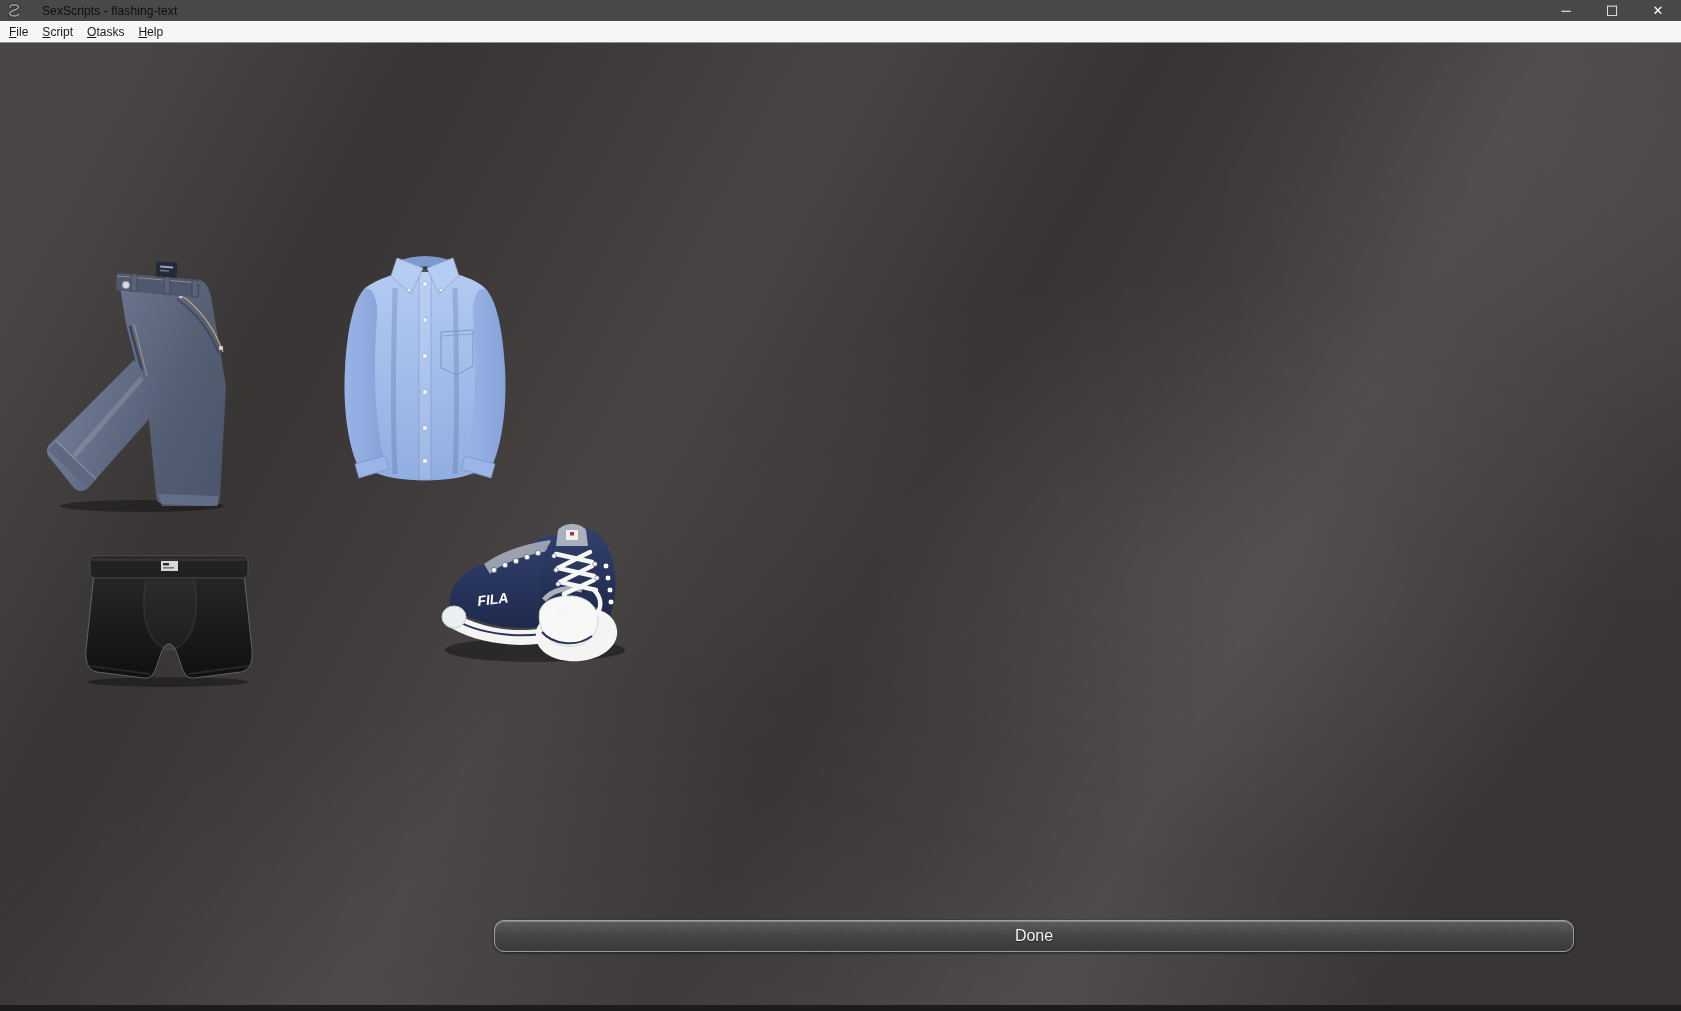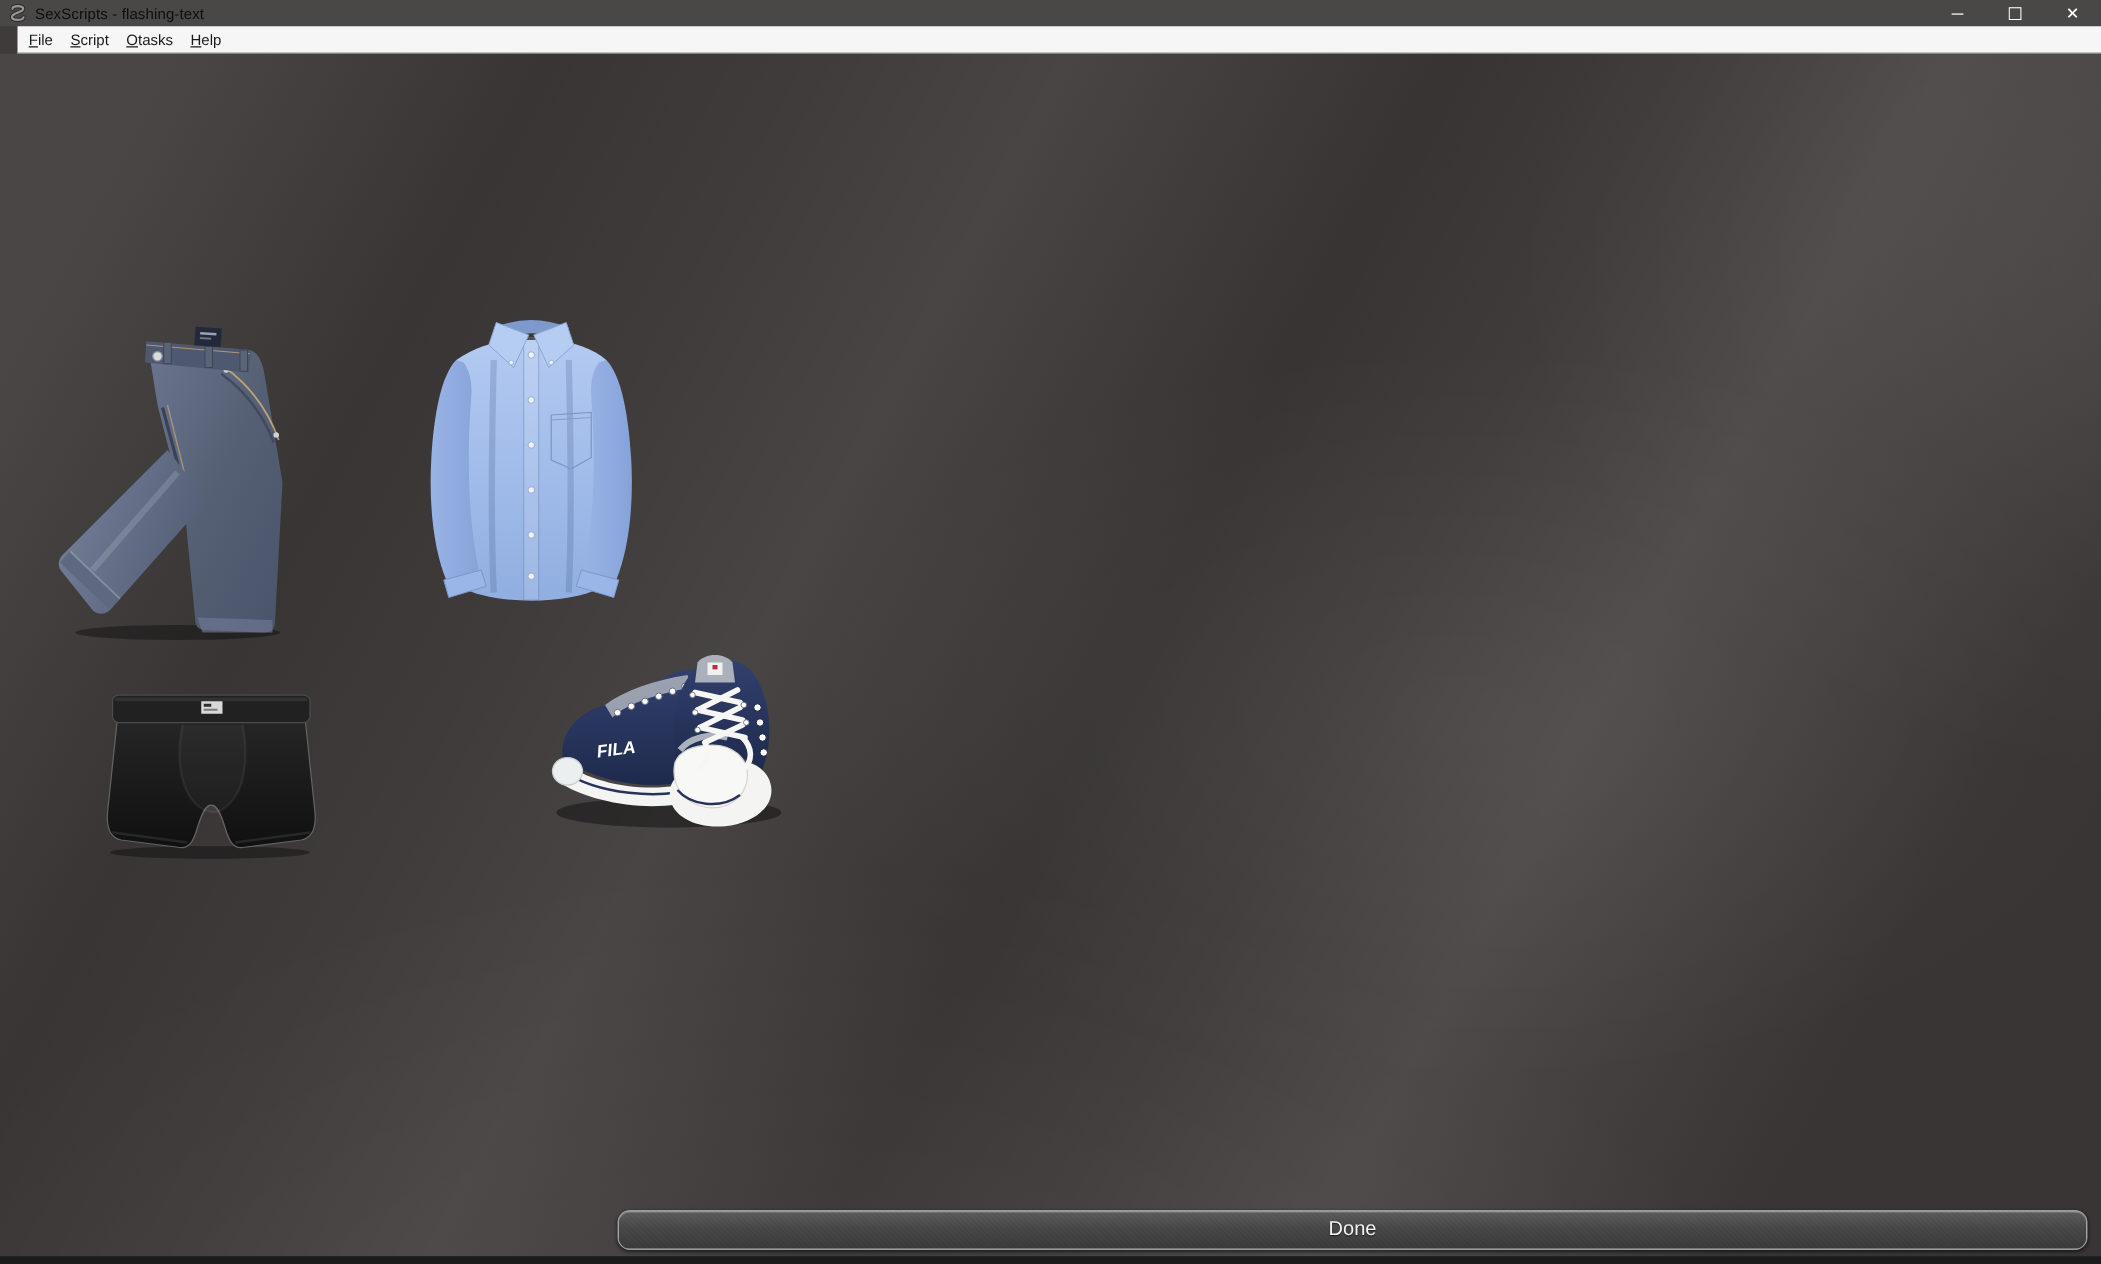--- a/index.html
+++ b/index.html
@@ -8,34 +8,34 @@
 
   .window {
     position:relative; width:1681px; height:1011px; overflow:hidden;
     background:#3e3b3a;
   }
 
   
   .titlebar {
     position:absolute; top:0; left:0; right:0; height:21px;
     background:#4a4847; display:flex; align-items:center;
-    padding-left:6px; gap:6px;
+    padding-left:6px; gap:20px;
   }
   .app-icon { width:16px; height:15px; display:flex; align-items:center; }
   .titlebar .title { font-size:12px; color:#0e0e0e; letter-spacing:0.1px; }
   .controls { margin-left:auto; display:flex; height:100%; }
   .ctrl {
     width:46px; height:100%; display:flex; align-items:center; justify-content:center;
     color:#ffffff; font-size:13px; line-height:1; cursor:default; user-select:none;
   }
   .ctrl.max { font-size:14px; }
 
   
   .menubar {
-    position:absolute; top:21px; left:14px; right:0; height:22px;
+    position:absolute; top:21px; left:0; right:0; height:22px;
     background:#f6f6f6; display:flex; align-items:center; padding-left:2px;
     border-bottom:1px solid #8e8e8c;
   }
   .menu-item {
     font-size:12px; color:#1a1a1a; padding:3px 7px; cursor:default;
   }
   .menu-item u { text-decoration:underline; }
 
   
   .client {
@@ -57,28 +57,28 @@
   .img.boxers   { left:82px;  top:507px; width:173px; height:138px; }
   .img.sneakers { left:440px; top:439px; width:190px; height:185px; }
 
   .message {
     position:absolute; left:673px; top:410px;
     font-size:19px; color:#ffffff; white-space:pre;
     text-shadow:0 1px 2px rgba(0,0,0,0.55);
   }
 
   .done-button {
-    position:absolute; left:494px; top:877px; width:1176px; height:32px;
+    position:absolute; left:494px; top:877px; width:1080px; height:32px;
     border:1px solid #9c9c9c; border-radius:10px;
     background-image:
       repeating-linear-gradient(45deg, rgba(0,0,0,0.05) 0 1px, transparent 1px 3px),
       linear-gradient(#5e5e5e, #484848 45%, #3b3b3b);
     color:#f2f2f2; font-size:16px; font-family:"Liberation Sans", sans-serif;
     box-shadow: inset 0 1px 0 rgba(255,255,255,0.28), 0 1px 3px rgba(0,0,0,0.55);
-    cursor:pointer; text-shadow:0 1px 1px rgba(0,0,0,0.6);margin-top:48px;
+    cursor:pointer; text-shadow:0 1px 1px rgba(0,0,0,0.6);
   }
 
   .bottom-strip {
     position:absolute; left:0; right:0; bottom:0; height:6px; background:#1d1c1c;
   }
 </style>
 </head>
 <body>
 
 <div class="window">

